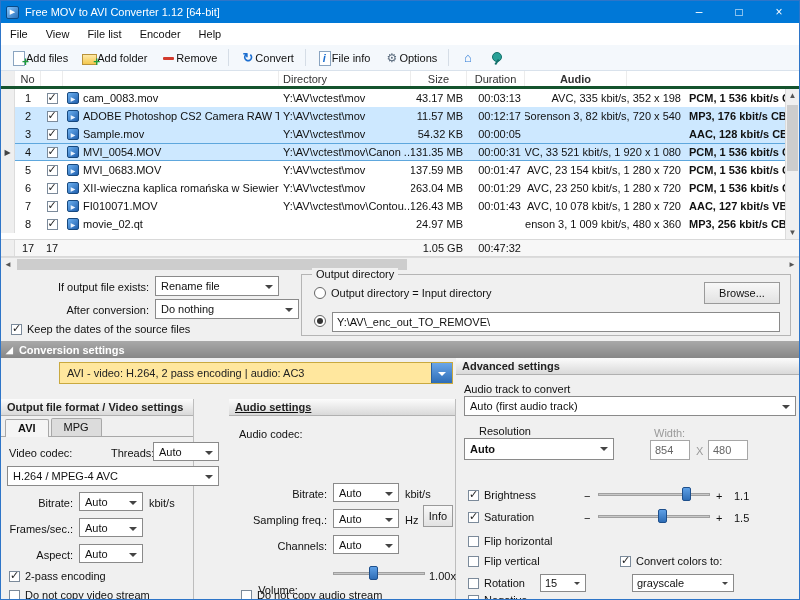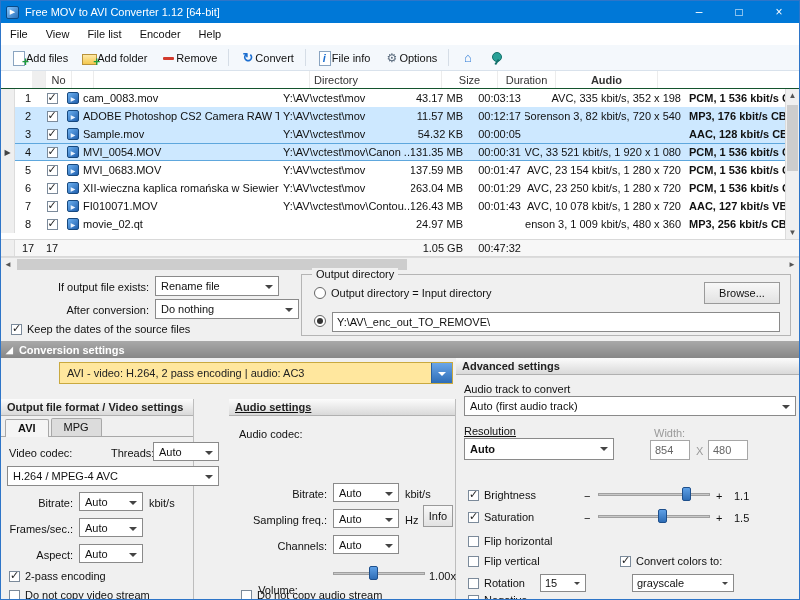--- a/index.html
+++ b/index.html
@@ -41,21 +41,21 @@
   .ic-gear { color:#5a6b7d; font-size:12px; }
   .ic-home { color:#2f7cd6; font-size:13px; }
   .ic-pin::before { content:""; position:absolute; left:3px; top:1px; width:8px; height:8px;
                     border-radius:50%; background:#2aa198; border:1px solid #13706a; }
   .ic-pin::after { content:""; position:absolute; left:7px; top:8px; width:2px; height:6px;
                    background:#13706a; transform:rotate(35deg); }
 
   
   .table { position:absolute; top:70px; left:0; right:0; height:186px; background:#fff; }
   .thead, .trow, .tsum { display:flex; height:18px; align-items:stretch; }
-  .thead { border-bottom:1px solid #14532d; color:#333;padding-left:31px; }
+  .thead { border-bottom:3px solid #14532d; color:#333; }
   .thead .c { border-right:1px solid #ececec; }
   .trow { background:#fff; }
   .trow.sel { background:#cde8ff; }
   .trow.cur { background:#cde8ff; box-shadow:inset 0 0 0 1px #5ea7dd; }
   .tfiller { height:6px; background:#fff; }
   .tsum { background:#f7f7f7; border-top:1px solid #d9d9d9; border-bottom:1px solid #d9d9d9; }
   .c { display:flex; align-items:center; padding:0 4px; overflow:hidden; white-space:nowrap; }
   .gut  { width:14px; background:#efefef; border-right:1px solid #dcdcdc; padding:0; justify-content:center; font-size:8px; color:#444; }
   .no   { width:26px; justify-content:center; }
   .chk  { width:22px; justify-content:center; }
@@ -455,21 +455,21 @@
     <div class="chkrow" style="left:12px; top:190px;">
       <span class="cb"></span>
       <span>Do not copy audio stream</span>
     </div>
   </div>
 
   <div class="panel panel-adv">
     <div class="phead">Advanced settings</div>
     <span class="flabel" style="left:8px; top:24px;">Audio track to convert</span>
     <div class="combo" style="left:8px; top:38px; width:332px;">Auto (first audio track)</div>
-    <span class="flabel" style="left:8px; top:66px;text-decoration:underline;">Resolution</span>
+    <span class="flabel" style="left:23px; top:66px;">Resolution</span>
     <div class="combo" style="left:8px; top:80px; width:150px; height:22px; font-weight:bold;">Auto</div>
     <span class="flabel dim" style="left:198px; top:68px;">Width:</span>
     <div class="valbox" style="left:194px; top:82px; width:40px; height:20px;">854</div>
     <span class="flabel dim" style="left:240px; top:86px;">X</span>
     <span class="flabel dim" style="left:256px; top:68px;margin-top:16px;">Height:</span>
     <div class="valbox" style="left:252px; top:82px; width:40px; height:20px;">480</div>
 
     <div class="chkrow" style="left:12px; top:131px;">
       <span class="cb on"></span>
       <span>Brightness</span>

